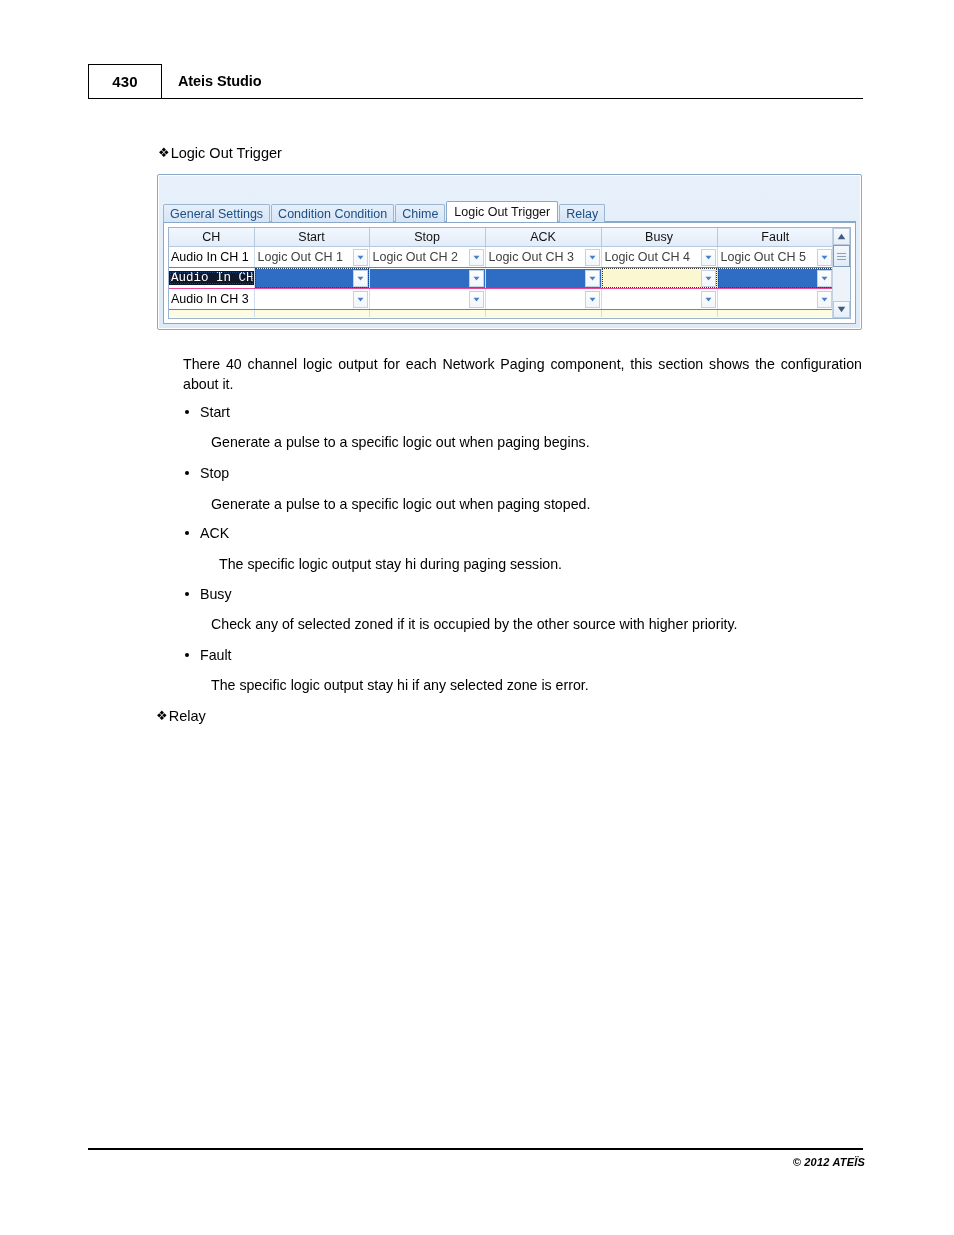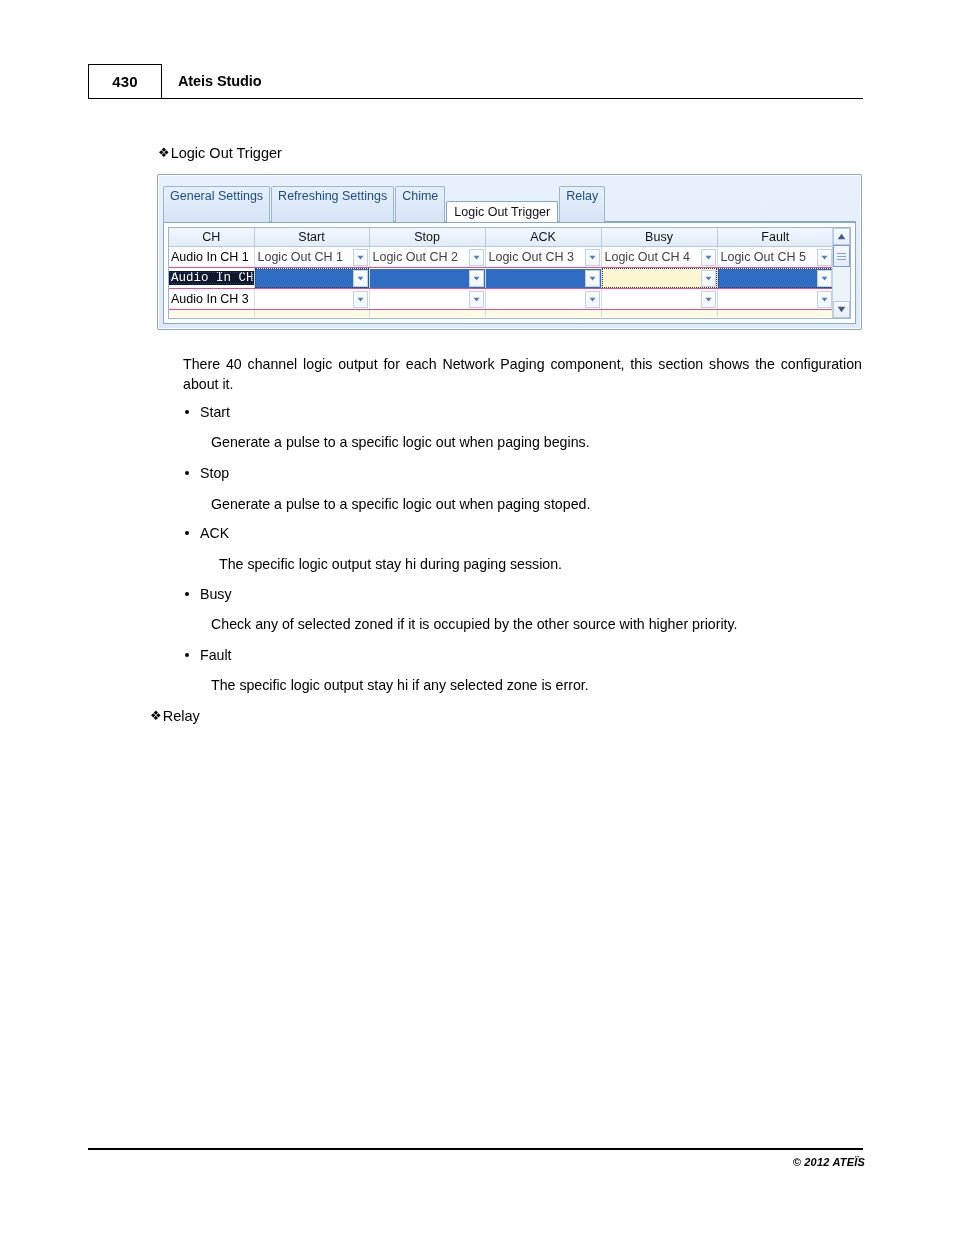--- a/index.html
+++ b/index.html
@@ -136,21 +136,21 @@
   }
   .tabstrip::after {
     content: "";
     position: absolute;
     left: 0; right: 0; bottom: 0;
     height: 1px;
     background: #8aa9c8;
   }
   .tab {
     position: relative;
-    height: 36px;
+    height: 18px;
     line-height: 18px;
     padding: 0 6px;
     font-size: 12.5px;
     color: #1c4e82;
     background: linear-gradient(to bottom, #e6f0fb 0%, #d6e4f5 100%);
     border: 1px solid #9cb6d2;
     border-bottom: none;
     border-radius: 2px 2px 0 0;
     margin-right: 1px;
     box-sizing: border-box;
@@ -392,21 +392,21 @@
 
 <div class="diamond-head" style="left:158px; top:145px;">
   <span class="diamond-glyph">❖</span><span>Logic Out Trigger</span>
 </div>
 
 <div class="app-window">
 
 
   <div class="tabstrip">
     <div class="tab">General Settings</div>
-    <div class="tab">Refreshing Settings</div>
+    <div class="tab">Condition Condition</div>
     <div class="tab">Chime</div>
     <div class="tab active">Logic Out Trigger</div>
     <div class="tab">Relay</div>
   </div>
 
   <div class="grid-panel">
     <div class="grid-inner">
 
       <div class="grid-main">
         <table class="dg">
@@ -656,18 +656,18 @@
 <div class="bullet-item" style="left:185px; top:586px;">
   <span class="bullet-dot"></span><span>Busy</span>
 </div>
 <div class="sub-text" style="left:211px; top:616px;">Check any of selected zoned if it is occupied by the other source with higher priority.</div>
 
 <div class="bullet-item" style="left:185px; top:647px;">
   <span class="bullet-dot"></span><span>Fault</span>
 </div>
 <div class="sub-text" style="left:211px; top:677px;">The specific logic output stay hi if any selected zone is error.</div>
 
-<div class="diamond-head" style="left:150px; top:708px;">
+<div class="diamond-head" style="left:156px; top:708px;">
   <span class="diamond-glyph">❖</span><span>Relay</span>
 </div>
 
 <div class="footer-rule"></div>
 <div class="footer-text">© 2012 ATEÏS</div>
 
 </body></html>

